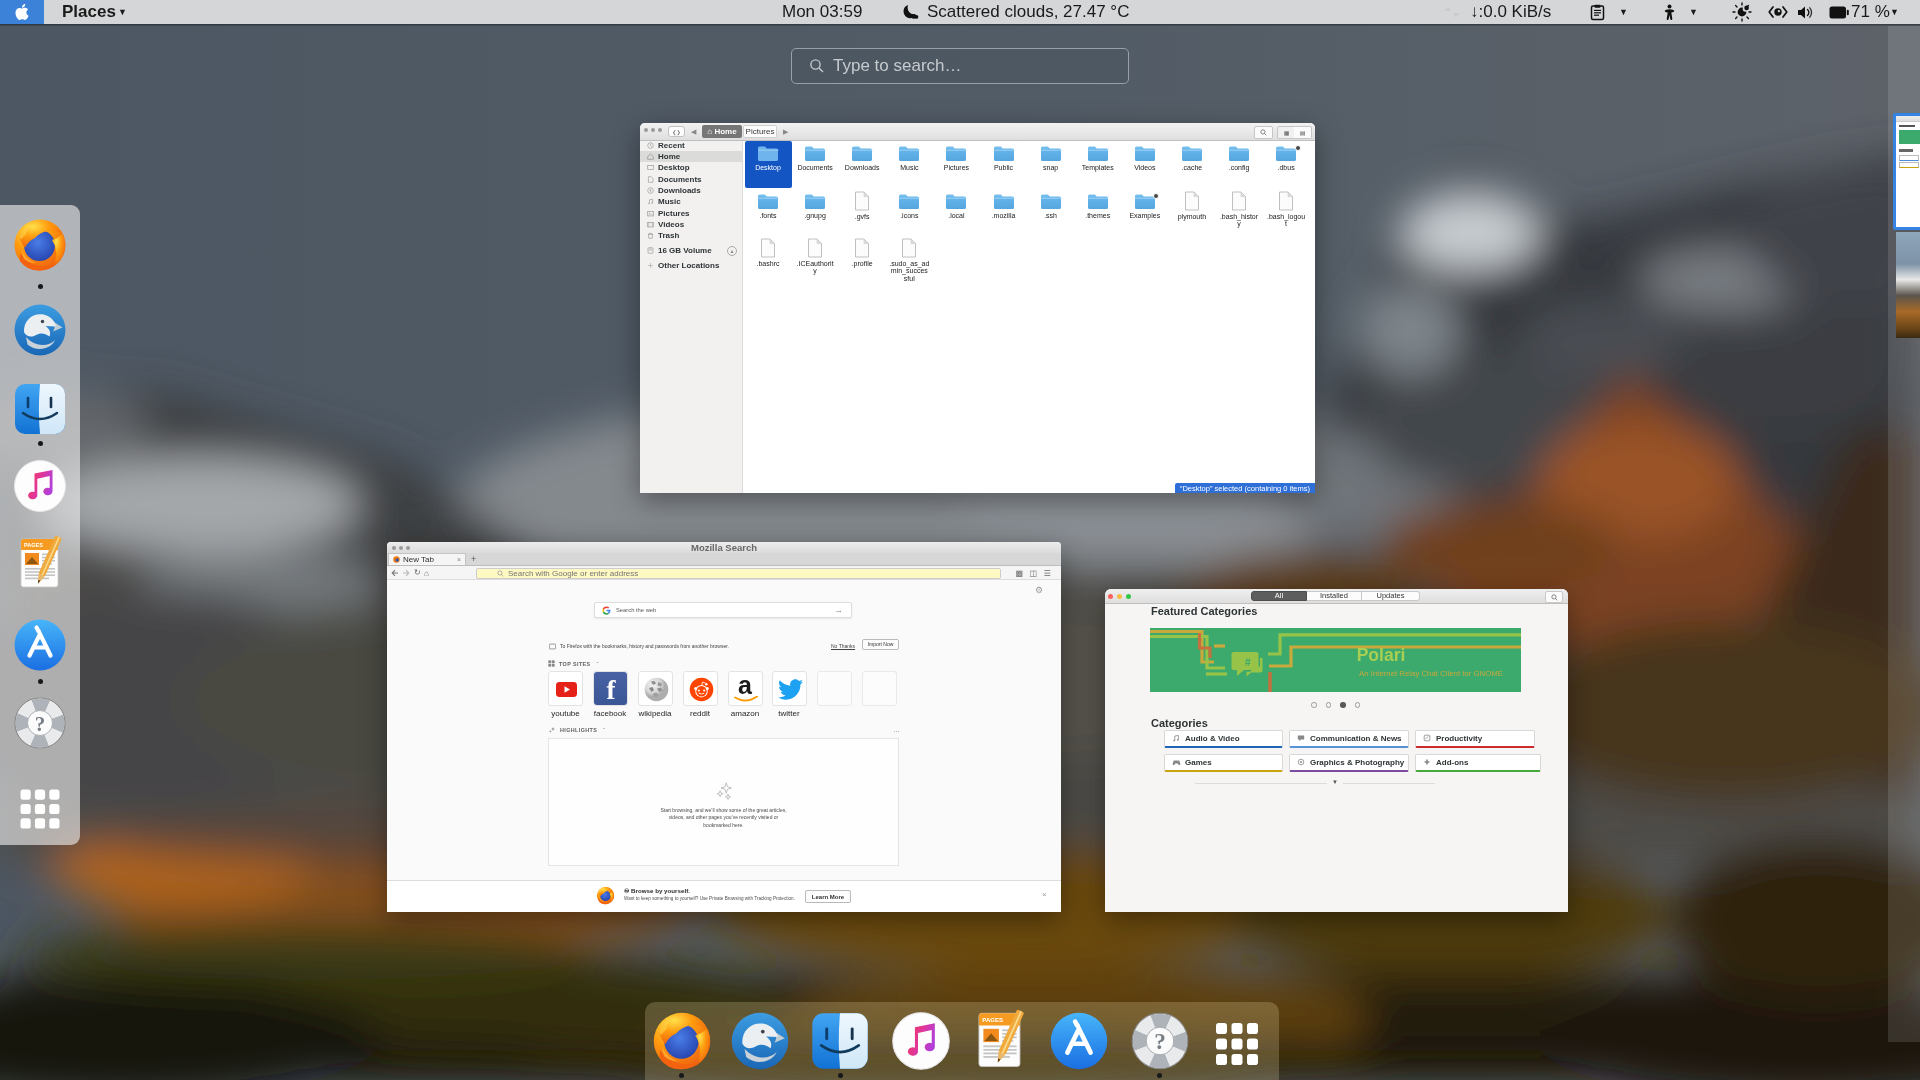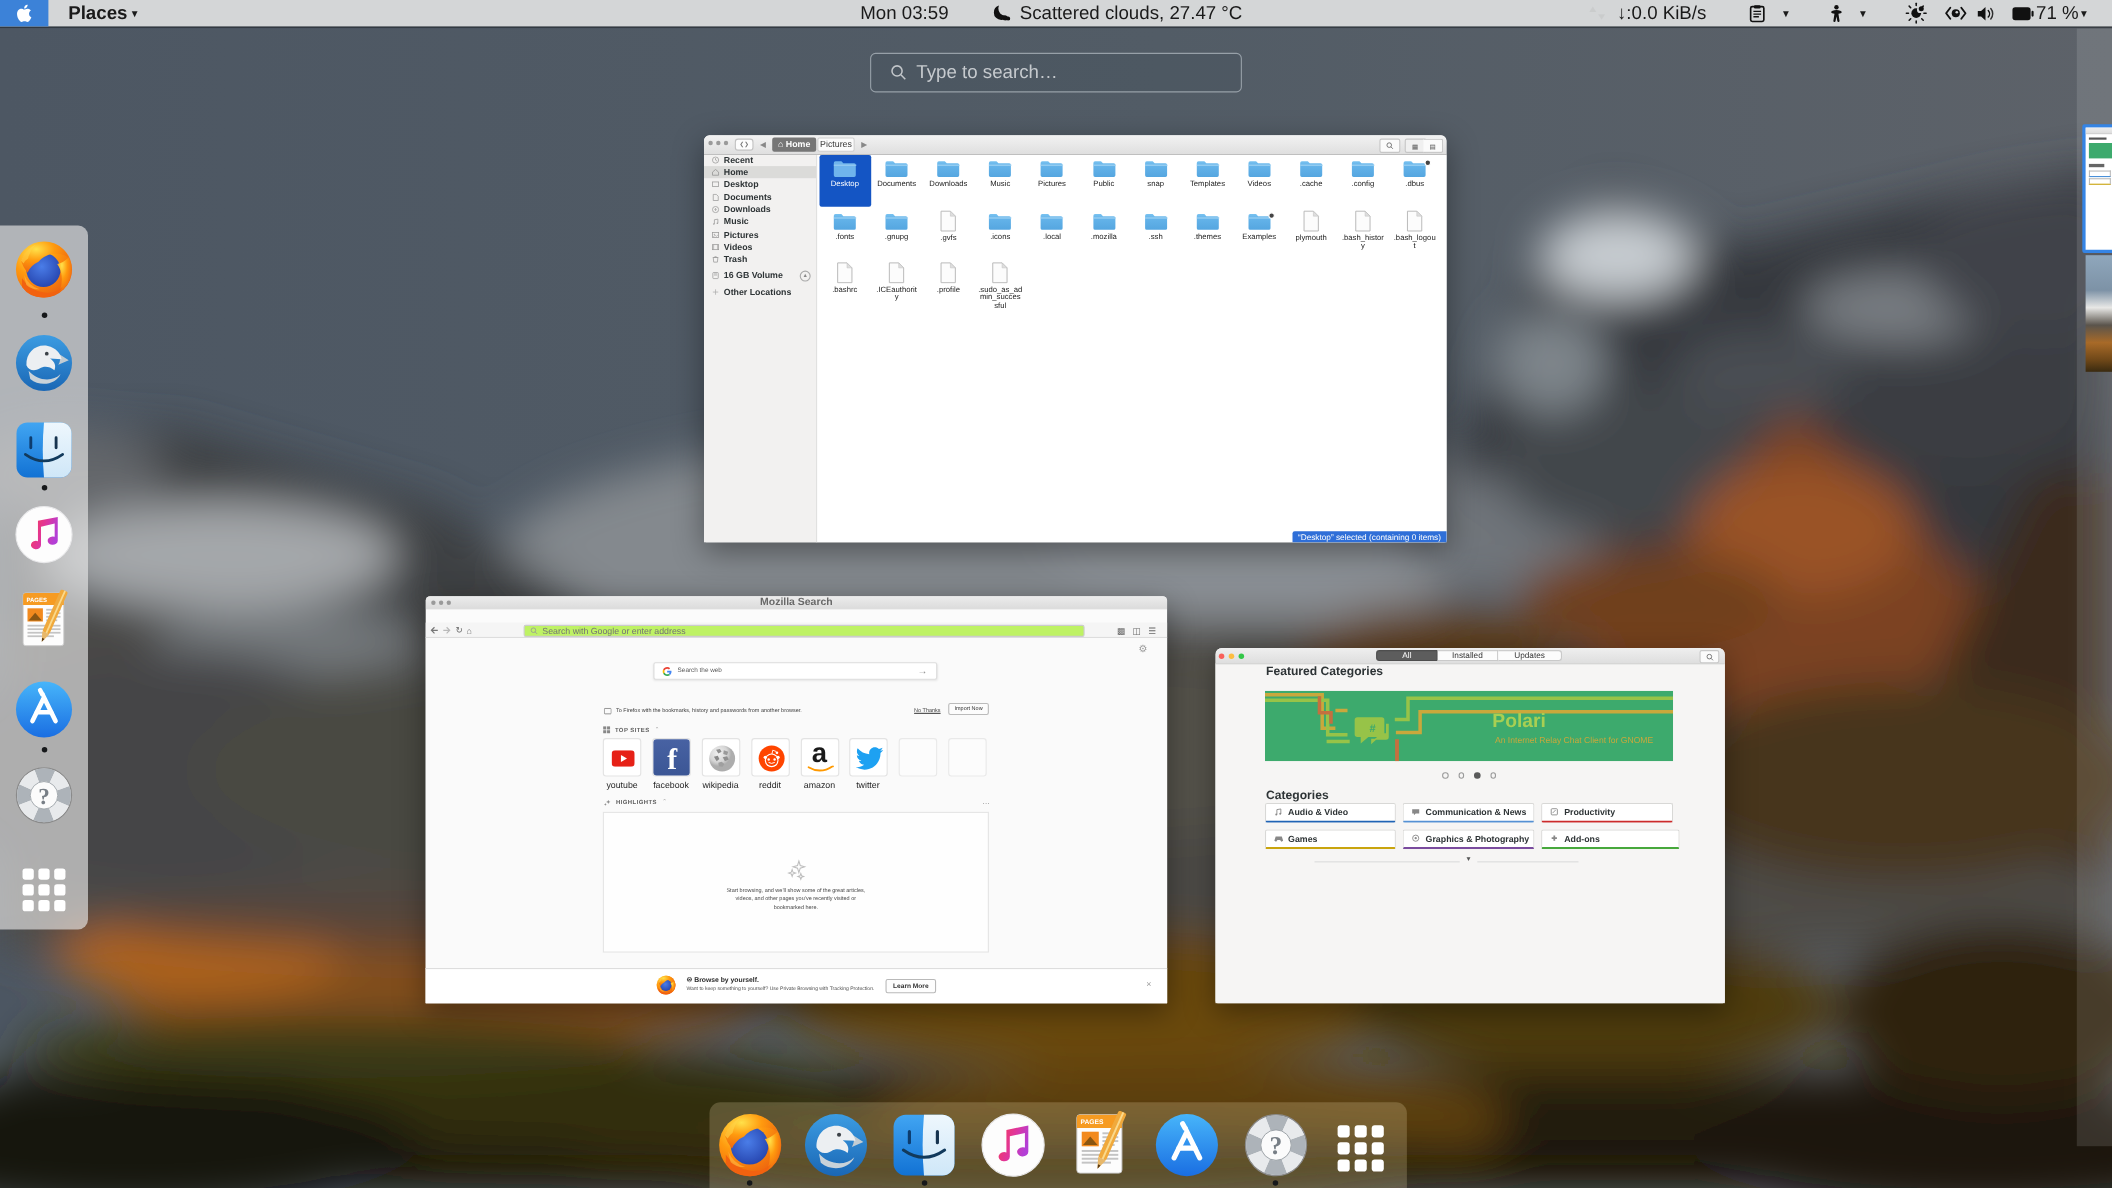--- a/index.html
+++ b/index.html
@@ -28,26 +28,26 @@
 .sbrow{position:absolute;left:0;width:102px;height:11px;display:flex;align-items:center;padding-left:7px;box-sizing:border-box;gap:4px;font-weight:bold;}
 .sbico{width:7px;height:7px;opacity:.55;flex:0 0 auto;}
 #files .content{position:absolute;left:103px;top:18px;right:0;bottom:0;background:#ffffff;}
 .fitem{position:absolute;width:46px;text-align:center;font-size:7px;color:#1a1a1a;line-height:1.1;}
 #fstatus{position:absolute;right:0;bottom:0;height:10px;background:#2f6fd8;color:#fff;font-size:7.5px;display:flex;align-items:center;padding:0 5px;border-radius:2px 0 0 0;}
 
 #ffwin{left:387px;top:542px;width:674px;height:370px;border-radius:4px 4px 0 0;background:#fbfbfb;}
 #ffwin .titlebar{position:absolute;left:0;top:0;right:0;height:11px;background:linear-gradient(#ececec,#dcdcdc);border-radius:4px 4px 0 0;border-bottom:1px solid #c8c8c8;}
 #fftabs{position:absolute;left:0;top:11px;right:0;height:12px;background:#d7d7d7;border-bottom:1px solid #bdbdbd;}
 #ffnav{position:absolute;left:0;top:24px;right:0;height:13px;background:#f5f5f5;border-bottom:1px solid #ddd;}
-#ffurl{position:absolute;left:89px;top:26px;width:508px;height:9px;background:#bef264;border:1px solid #ccc;border-radius:2px;font-size:8px;color:#737373;display:flex;align-items:center;}
+#ffurl{position:absolute;left:89px;top:26px;width:508px;height:9px;background:#fef9c3;border:1px solid #ccc;border-radius:2px;font-size:8px;color:#737373;display:flex;align-items:center;padding-left:15px;}
 
 #swwin{left:1105px;top:589px;width:463px;height:323px;border-radius:6px 6px 2px 2px;background:#f6f5f4;}
 #swwin .titlebar{position:absolute;left:0;top:0;right:0;height:14px;background:linear-gradient(#efefef,#dedede);border-radius:6px 6px 0 0;border-bottom:1px solid #bfbfbf;}
 .swtab{position:absolute;top:1.5px;height:10px;font-size:7.5px;display:flex;align-items:center;justify-content:center;box-sizing:border-box;}
-.catbtn{position:absolute;height:18px;background:#fff;border:1px solid #d8d8d6;border-bottom-width:2.5px;border-radius:2px;display:flex;align-items:center;font-size:8px;font-weight:bold;color:#2e3436;box-sizing:border-box;white-space:nowrap;overflow:hidden;}
+.catbtn{position:absolute;height:18px;background:#fff;border:1px solid #d8d8d6;border-bottom-width:2.5px;border-radius:2px;display:flex;align-items:center;font-size:8px;font-weight:bold;color:#2e3436;box-sizing:border-box;white-space:nowrap;overflow:hidden;margin-left:14px;}
 
 #wsstrip{left:1888px;top:26px;width:32px;height:1016px;background:rgba(255,255,255,0.12);z-index:20;}
 #ws1{position:absolute;left:5px;top:87px;width:27px;height:111px;border:3px solid #3584e4;border-radius:2px;background:#fff;overflow:hidden;}
 #ws2{position:absolute;left:8px;top:206px;width:24px;height:106px;background:linear-gradient(#8fa7bc 0%,#7d92a6 30%,#e8e8e6 45%,#5a544c 60%,#a86a28 75%,#6e4718 90%,#3a2a10 100%);}
 </style>
 </head>
 <body>
 <svg id="bgsvg" width="1920" height="1080" viewBox="0 0 1920 1080">
 <defs>
 <filter id="blur45" x="-20%" y="-20%" width="140%" height="140%">
@@ -628,20 +628,31 @@
   <div id="fstatus">“Desktop” selected (containing 0 items)</div>
 </div>
 
 <div class="win" id="ffwin">
   <div class="titlebar">
     <span class="tl" style="position:absolute;left:5px;top:3.5px;width:4px;height:4px;background:#9a9a9a;"></span>
     <span class="tl" style="position:absolute;left:12px;top:3.5px;width:4px;height:4px;background:#9a9a9a;"></span>
     <span class="tl" style="position:absolute;left:19px;top:3.5px;width:4px;height:4px;background:#9a9a9a;"></span>
     <div style="position:absolute;left:0;right:0;top:0;height:11px;display:flex;align-items:center;justify-content:center;font-size:9.5px;font-weight:bold;color:#686868;">Mozilla Search</div>
   </div>
+  <div id="fftabs">
+    <div style="position:absolute;left:1px;top:0;width:78px;height:12px;background:#f5f5f5;border:1px solid #c4c4c4;border-bottom:none;box-sizing:border-box;display:flex;align-items:center;font-size:8px;color:#2e2e2e;">
+      <svg width="7" height="7" viewBox="0 0 10 10" style="margin:0 3px 0 4px;">
+          <circle cx="5" cy="5" r="4.6" fill="#ef7d0e"></circle>
+          <circle cx="5.8" cy="5.6" r="2.6" fill="#3a56b0"></circle>
+          <path d="M1.5 3.5 Q3 0.8 6 0.9 Q8.5 1 9.5 3.5 Q7.5 2.5 5.5 3.2 Q3 4 2.5 6.5 Q1.8 5 1.5 3.5Z" fill="#ef7d0e"></path>
+        </svg>
+      New Tab<span style="margin-left:auto;margin-right:4px;color:#888;font-size:7px;">×</span>
+    </div>
+    <span style="position:absolute;left:84px;top:1px;font-size:9px;color:#555;">+</span>
+  </div>
   <div id="ffnav">
     <svg style="position:absolute;left:4px;top:3px;" width="8" height="8" viewBox="0 0 8 8">
         <path d="M7 4H1.5M4 1.2 1.2 4 4 6.8" stroke="#777" stroke-width="1.1" fill="none"></path>
       </svg>
     <svg style="position:absolute;left:15px;top:3px;" width="8" height="8" viewBox="0 0 8 8">
         <path d="M1 4h5.5M4 1.2 6.8 4 4 6.8" stroke="#b9b9b9" stroke-width="1.1" fill="none"></path>
       </svg>
     <span style="position:absolute;left:27px;top:2px;color:#6a6a6a;font-size:8px;">↻</span>
     <span style="position:absolute;left:37px;top:2.5px;color:#6a6a6a;font-size:8px;">⌂</span>
     <span style="position:absolute;right:38px;top:2.5px;color:#6a6a6a;font-size:8px;">▩</span>

